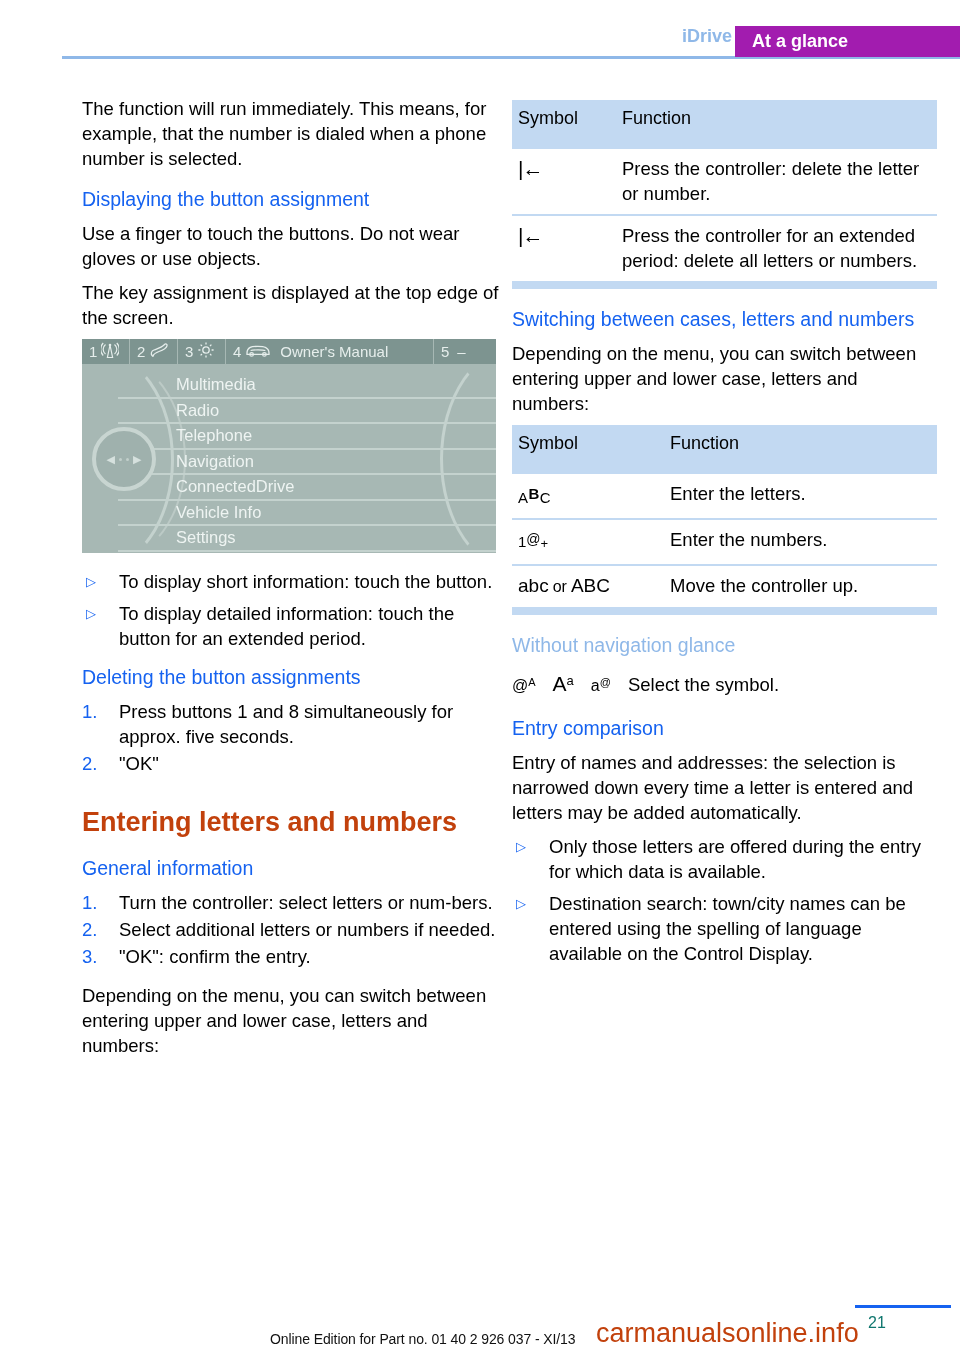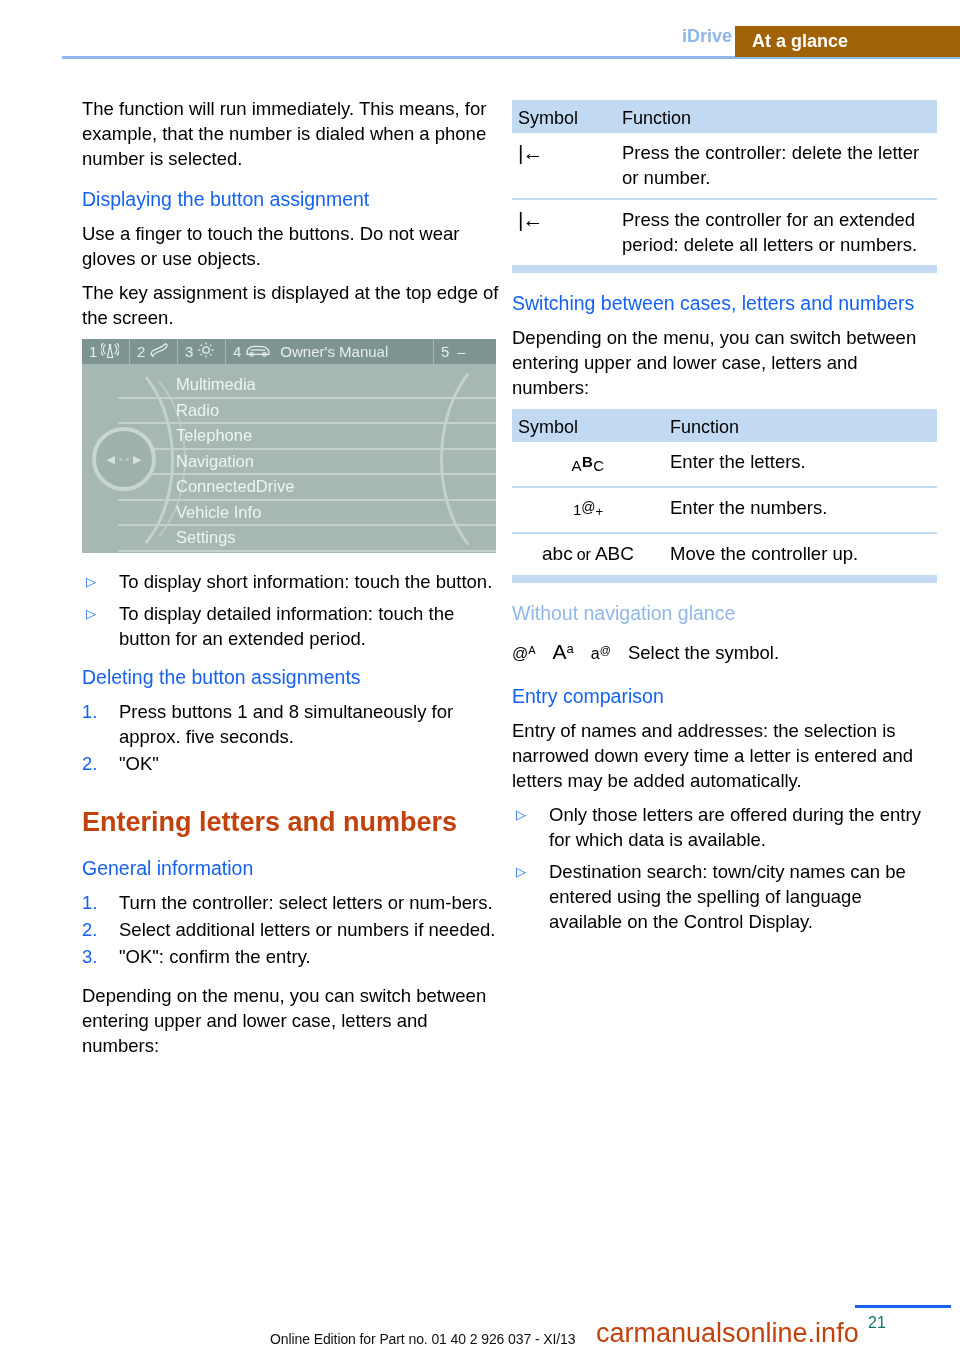--- a/index.html
+++ b/index.html
@@ -27,21 +27,21 @@
     position: absolute;
     right: 228px; top: 26px;
     font-size: 18px; font-weight: bold;
     color: #8fb8e8;
     letter-spacing: 0px;
   }
   #tab-glance {
     position: absolute;
     left: 735px; top: 26px;
     width: 225px; height: 31px;
-    background: #a16207;
+    background: #a21caf;
   }
   #tab-glance-label {
     position: absolute;
     left: 17px; top: 5px;
     font-size: 18px; font-weight: bold;
     color: #ffffff;
   }
   
   .column {
     position: absolute;
@@ -191,37 +191,37 @@
   table.symtable {
     border-collapse: collapse;
     width: 425px;
     margin: 4px 0 18px 0;
   }
   table.symtable thead th {
     background: #c2d9f2;
     text-align: left;
     font-weight: normal;
     font-size: 18px;
-    padding: 7px 6px 4px 6px;
+    padding: 7px 6px 20px 6px;
     line-height: 22px;
   }
   table.symtable tbody td {
     border-bottom: 2px solid #c2d9f2;
     font-size: 18.5px;
     line-height: 25px;
     padding: 7px 6px 8px 6px;
     vertical-align: top;
   }
   table.symtable tbody tr:last-child td { border-bottom: none; }
   table.symtable tfoot td {
     background: #c2d9f2;
     height: 8px; padding: 0;
   }
   td.sym { width: 92px; white-space: nowrap; }
-  #table-switch td.sym { width: 140px; text-align: center; }
+  #table-switch td.sym { width: 140px; }
   #table-switch thead th.sym-head { width: 140px; }
 
   .glyph-backspace {
     font-size: 21px;
     letter-spacing: -1px;
   }
   .glyph-abc { font-size: 15px; letter-spacing: 0.5px; }
   .glyph-abc sup { font-size: 15px; vertical-align: 4px; font-weight: bold; }
   .glyph-num { font-size: 15px; }
   .glyph-num sup { font-size: 14px; vertical-align: 3px; }

